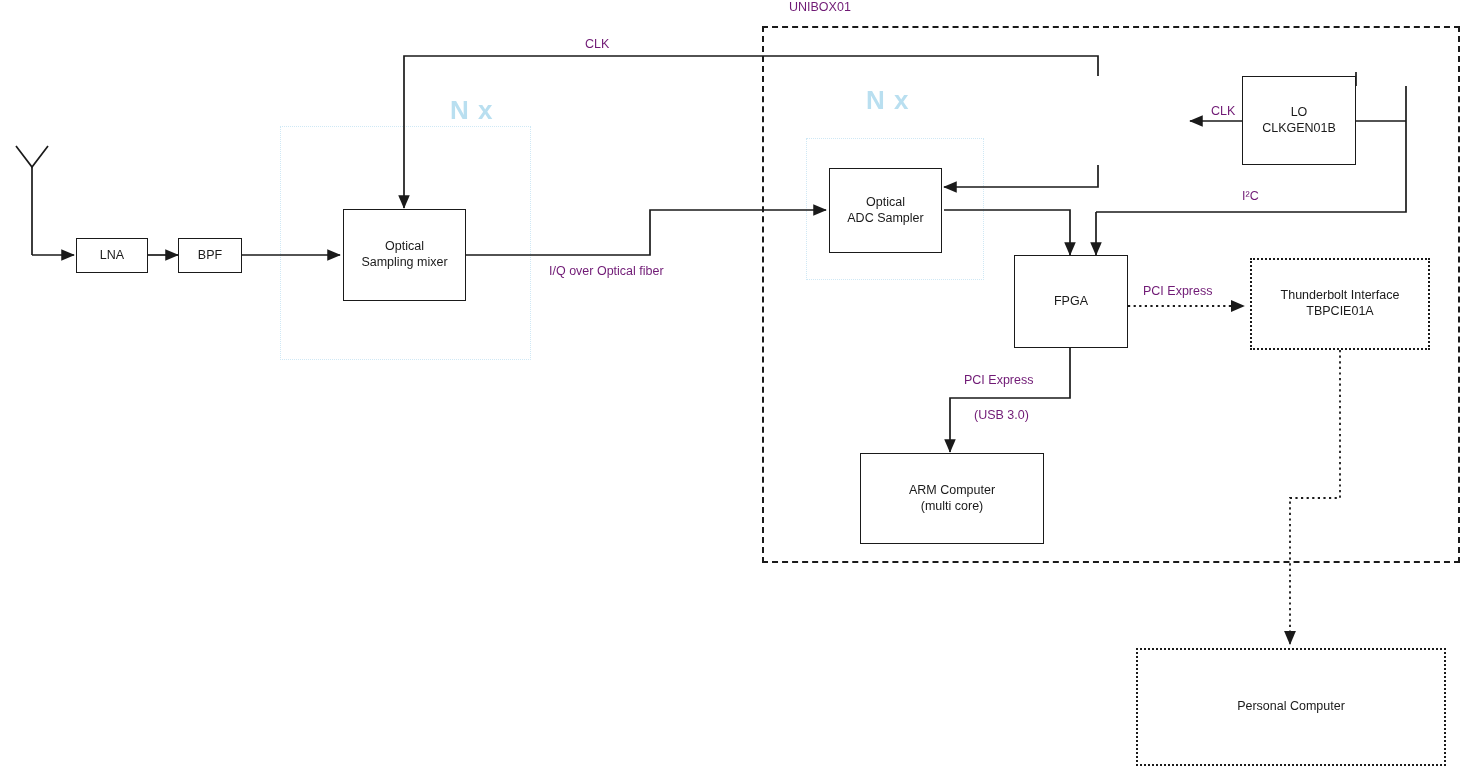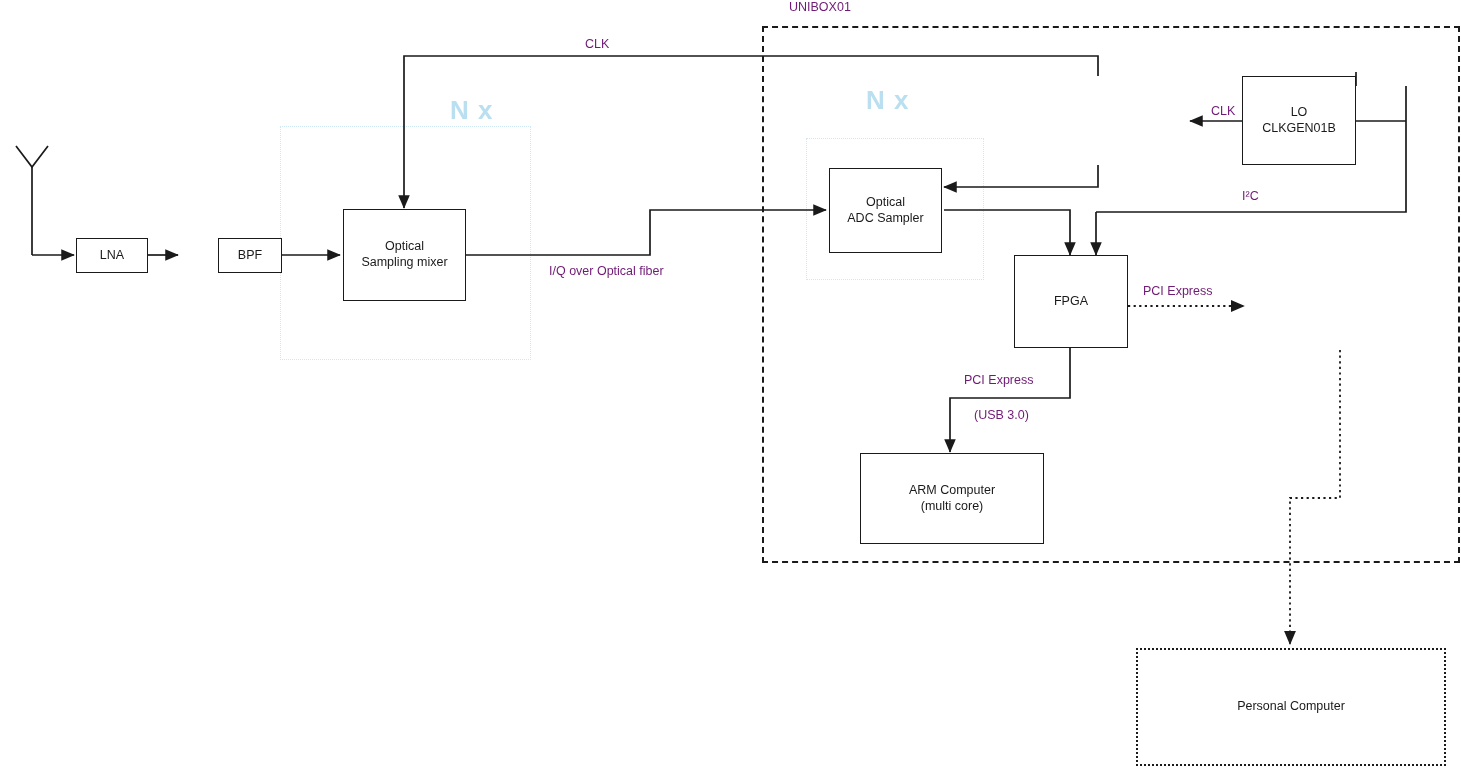--- a/index.html
+++ b/index.html
@@ -121,34 +121,36 @@
     </g>
 
     <g stroke="#1a1a1a" stroke-width="1.8" fill="none" stroke-dasharray="2.2,3.4">
       <path d="M1128,306 L1244,306" marker-end="url(#arrowdot)"></path>
       <path d="M1340,350 L1340,498 L1290,498 L1290,644" marker-end="url(#arrowdot)"></path>
     </g>
   </svg>
 
   <div class="box" style="left:76px; top:238px; width:72px; height:35px;">LNA</div>
 
-  <div class="box" style="left:178px; top:238px; width:64px; height:35px;margin-left:40px;">BPF</div>
+  <div class="box" style="left:178px; top:238px; width:64px; height:35px;">BPF</div>
 
   <div class="box" style="left:343px; top:209px; width:123px; height:92px;">Optical
 Sampling mixer</div>
 
   <div class="box" style="left:829px; top:168px; width:113px; height:85px;">Optical
 ADC Sampler</div>
 
 
   <div class="box" style="left:1242px; top:76px; width:114px; height:89px;">LO
 CLKGEN01B</div>
 
   <div class="box" style="left:1014px; top:255px; width:114px; height:93px;">FPGA</div>
 
+  <div class="box dotted" style="left:1250px; top:258px; width:180px; height:92px;">Thunderbolt Interface
+TBPCIE01A</div>
 
   <div class="box" style="left:860px; top:453px; width:184px; height:91px;">ARM Computer
 (multi core)</div>
 
   <div class="box dotted" style="left:1136px; top:648px; width:310px; height:118px;">Personal Computer</div>
 
   <div class="lbl" style="left:585px; top:37px;">CLK</div>
 
   <div class="lbl" style="left:1211px; top:104px;">CLK</div>
 

